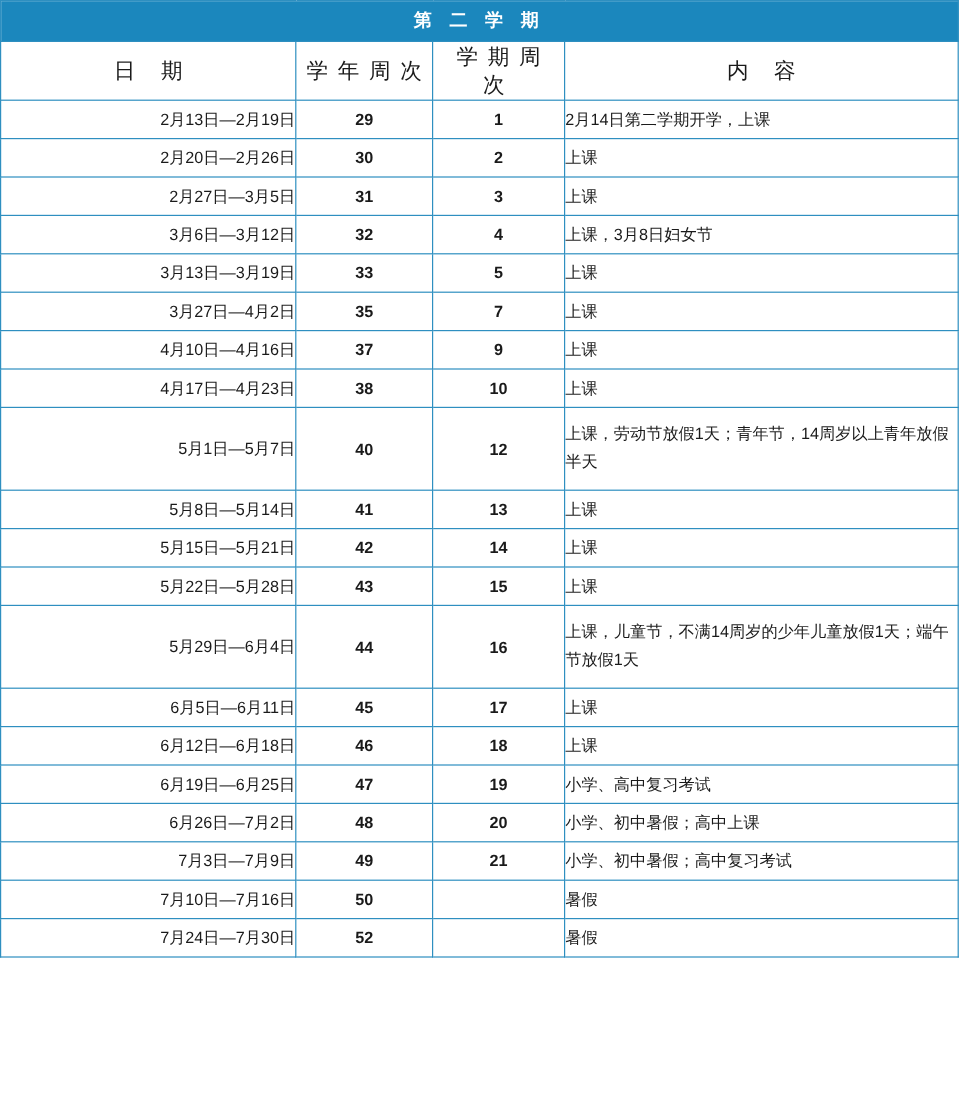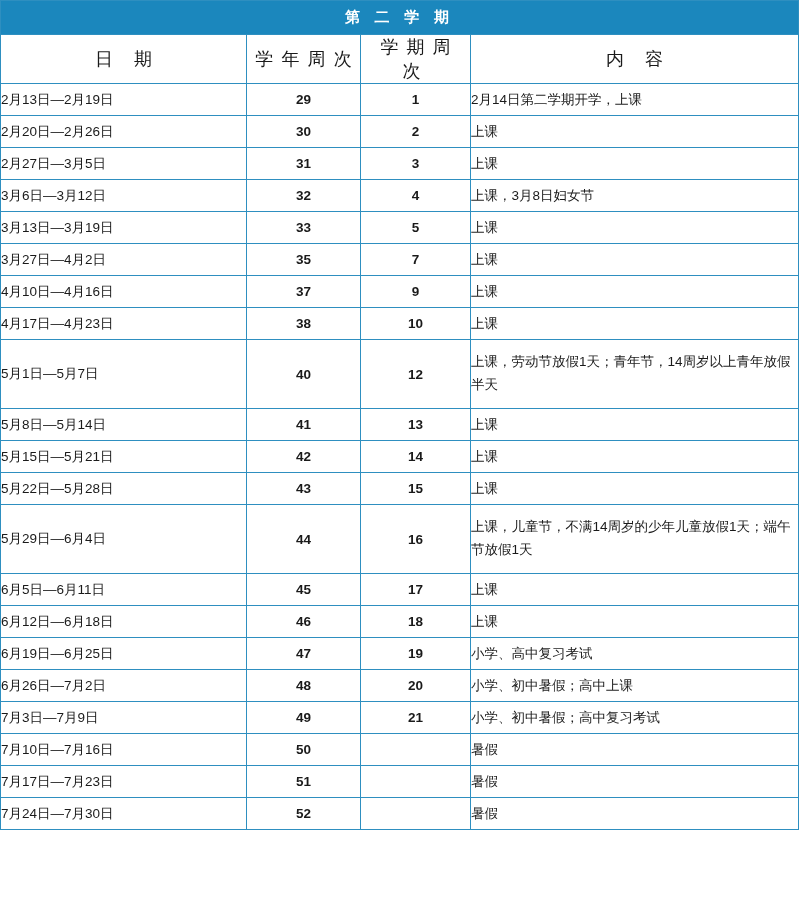--- a/index.html
+++ b/index.html
@@ -47,21 +47,21 @@
     height: 31px;
     text-align: center;
     font-size: 18px;
     color: #1a1a1a;
     letter-spacing: 0.45em;
     text-indent: 0.45em;
     background: #ffffff;
   }
   td.date {
     padding-left: 8px;
-    text-align: left;
+    text-align: right;
     height: 31px;
     white-space: nowrap;
   }
   td.num {
     text-align: center;
     height: 31px;
     font-weight: bold;
   }
   td.content {
     padding-left: 8px;
@@ -204,26 +204,20 @@
           <td class="num">21</td>
           <td class="content">小学、初中暑假；高中复习考试</td>
         </tr>
         <tr class="">
           <td class="date">7月10日—7月16日</td>
           <td class="num">50</td>
           <td class="num"></td>
           <td class="content">暑假</td>
         </tr>
         <tr class="">
-          <td class="date">7月17日—7月23日</td>
-          <td class="num">51</td>
-          <td class="num"></td>
-          <td class="content">暑假</td>
-        </tr>
-        <tr class="">
           <td class="date">7月24日—7月30日</td>
           <td class="num">52</td>
           <td class="num"></td>
           <td class="content">暑假</td>
         </tr>
       </tbody>
   </table>
 </div>
 
 </body></html>

